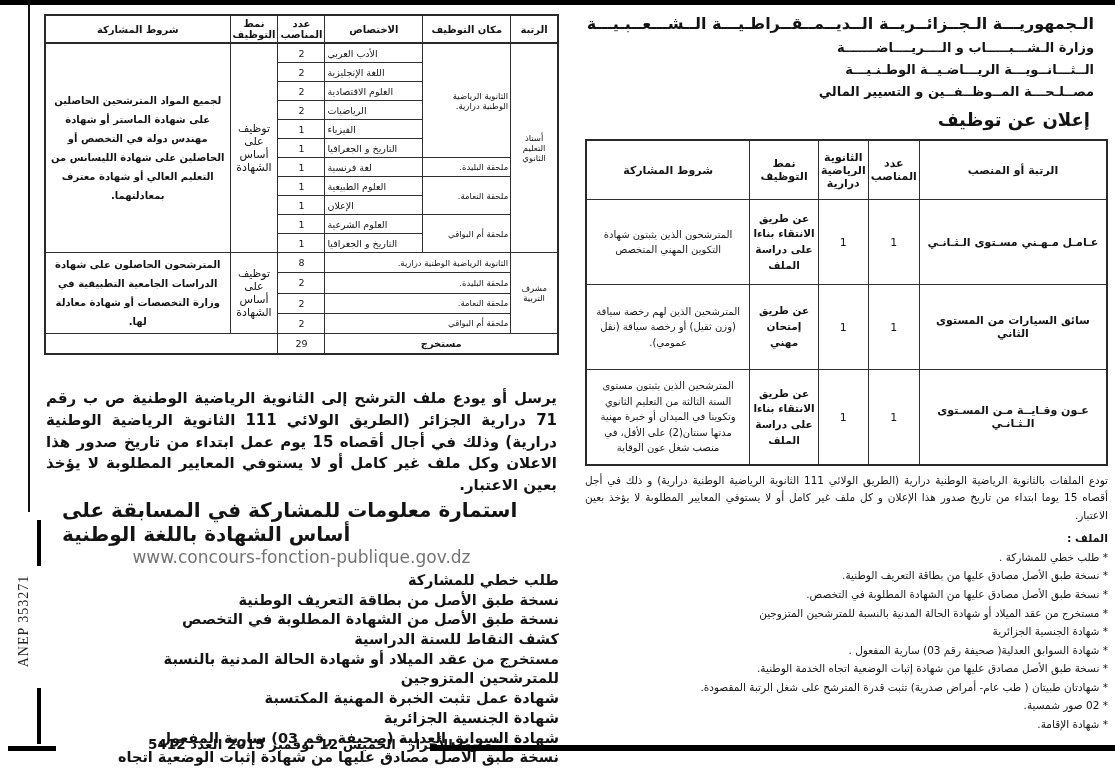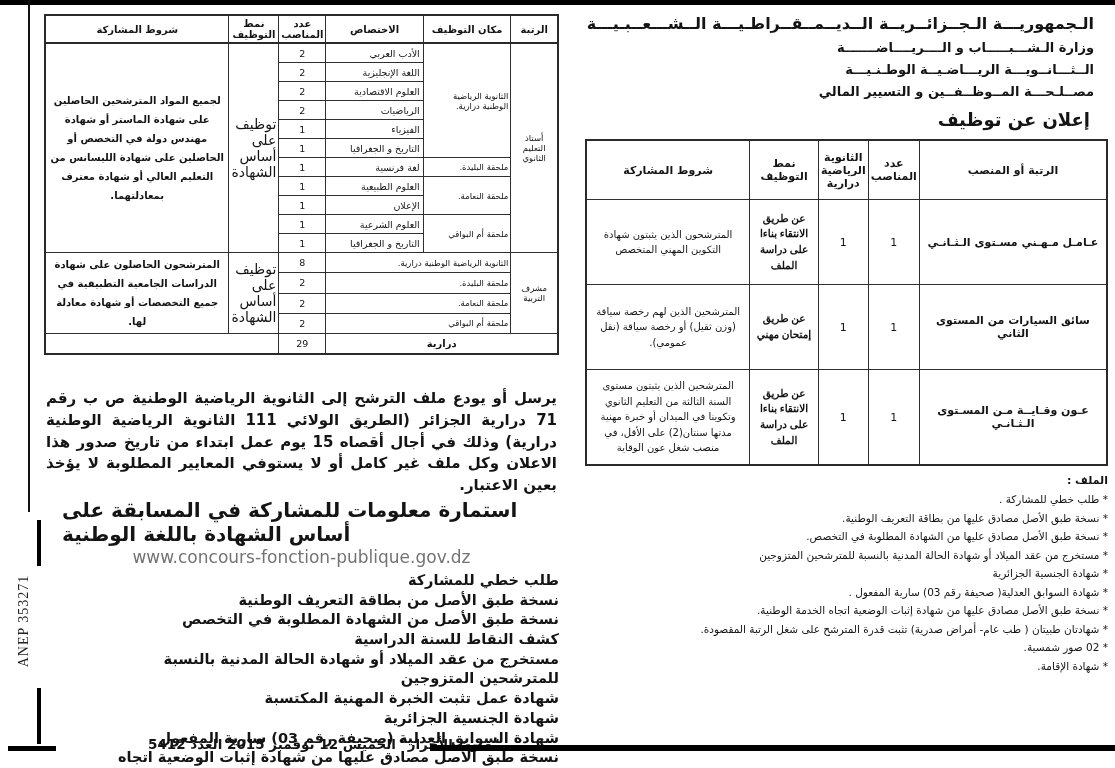--- a/index.html
+++ b/index.html
@@ -20,34 +20,34 @@
   }
   
   .left-col{position:absolute;left:44px;top:14px;width:515px;direction:rtl;}
   .right-col{position:absolute;left:585px;top:8px;width:523px;direction:rtl;}
 
   
   table{border-collapse:collapse;width:100%;direction:rtl;}
   td,th{border:1px solid #2f2f2f;vertical-align:middle;padding:1px 2px;}
   .ltable{border:2px solid #2a2a2a;font-size:9.5px;}
   .ltable th{font-size:10px;font-weight:bold;height:24px;border-bottom:2px solid #2a2a2a;}
-  .ltable .spec{text-align:right;padding-right:3px;height:16px;}
+  .ltable .spec{text-align:left;padding-right:3px;height:16px;}
   .ltable .cnt{text-align:center;}
   .ltable .place{text-align:right;font-size:8.5px;padding-right:2px;}
   .ltable .rank{text-align:center;font-size:8.5px;}
-  .ltable .mode{text-align:right;font-size:14px;}
+  .ltable .mode{text-align:center;font-size:11px;}
   .ltable .cond{text-align:center;font-size:10px;font-weight:bold;line-height:1.9;padding:2px 4px;}
   .ltable .total-lbl{text-align:center;font-weight:bold;font-size:10px;height:17px;}
 
   .rtable{border:2px solid #2a2a2a;font-size:11px;margin-top:9px;}
   .rtable th{font-size:11px;font-weight:bold;height:56px;}
   .rtable td{height:80px;}
   .rtable .rank{text-align:center;font-weight:bold;}
   .rtable .num{text-align:center;}
-  .rtable .mode{text-align:center;font-weight:bold;font-size:10.5px;line-height:1.5;font-family:Liberation Serif, serif;}
+  .rtable .mode{text-align:center;font-weight:bold;font-size:10.5px;line-height:1.5;}
   .rtable .cond{text-align:center;font-size:10px;line-height:1.55;padding:2px 5px;}
 
   
   .gov{padding:6px 14px 0 0;text-align:right;}
   .gov-line1{font-size:16px;font-weight:bold;text-align:right;letter-spacing:.5px;}
   .gov-line{font-size:13px;font-weight:bold;margin-top:7px;}
   .announce-title{font-size:18px;font-weight:bold;width:fit-content;margin:10px 0 2px 0;padding-right:18px;direction:rtl;}
 
   .rnotes{font-size:10.5px;line-height:1.65;text-align:justify;margin-top:6px;}
   .rfile-label{font-size:11px;font-weight:bold;margin-top:8px;}
@@ -147,36 +147,36 @@
     </tr>
     <tr>
       <td class="spec">التاريخ و الجغرافيا</td>
       <td class="cnt">1</td>
     </tr>
     <tr>
       <td class="rank" rowspan="4">مشرف التربية</td>
       <td class="place" colspan="2">الثانوية الرياضية الوطنية درارية.</td>
       <td class="cnt">8</td>
       <td class="mode" rowspan="4">توظيف على أساس الشهادة</td>
-      <td class="cond" rowspan="4">المترشحون الحاصلون على شهادة الدراسات الجامعية التطبيقية في جميع التخصصات أو شهادة معادلة لها.</td>
+      <td class="cond" rowspan="4">المترشحون الحاصلون على شهادة الدراسات الجامعية التطبيقية في وزارة التخصصات أو شهادة معادلة لها.</td>
     </tr>
     <tr>
       <td class="place" colspan="2">ملحقة البليدة.</td>
       <td class="cnt">2</td>
     </tr>
     <tr>
       <td class="place" colspan="2">ملحقة النعامة.</td>
       <td class="cnt">2</td>
     </tr>
     <tr>
       <td class="place" colspan="2">ملحقة أم البواقي</td>
       <td class="cnt">2</td>
     </tr>
     <tr>
-      <td class="total-lbl" colspan="3">درارية</td>
+      <td class="total-lbl" colspan="3">مستخرج</td>
       <td class="cnt">29</td>
       <td colspan="2"></td>
     </tr>
   </tbody>
     </table>
 
   <div class="lpara">يرسل أو يودع ملف الترشح إلى الثانوية الرياضية الوطنية ص ب رقم 71 درارية الجزائر (الطريق الولائي 111 الثانوية الرياضية الوطنية درارية) وذلك في أجال أقصاه 15 يوم عمل ابتداء من تاريخ صدور هذا الاعلان وكل ملف غير كامل أو لا يستوفي المعايير المطلوبة لا يؤخذ بعين الاعتبار.</div>
   <div class="lform-line">استمارة معلومات للمشاركة في المسابقة على أساس الشهادة باللغة الوطنية</div>
   <div class="lurl">www.concours-fonction-publique.gov.dz</div>
 
@@ -237,20 +237,21 @@
     <tr>
       <td class="rank" style="height:92px">عـون وقـايــة مـن المسـتوى الـثـانـي</td>
       <td class="num">1</td>
       <td class="num">1</td>
       <td class="mode">عن طريق الانتقاء بناءا على دراسة الملف</td>
       <td class="cond">المترشحين الذين يثبتون مستوى السنة الثالثة من التعليم الثانوي وتكوينا في الميدان أو خبرة مهنية مدتها سنتان(2) على الأقل، في منصب شغل عون الوقاية</td>
     </tr>
   </tbody>
     </table>
 
+  <div class="rnotes">تودع الملفات بالثانوية الرياضية الوطنية درارية (الطريق الولائي 111 الثانوية الرياضية الوطنية درارية) و ذلك في أجل أقصاه 15 يوما ابتداء من تاريخ صدور هذا الإعلان و كل ملف غير كامل أو لا يستوفي المعايير المطلوبة لا يؤخذ بعين الاعتبار.</div>
   <div class="rfile-label">الملف :</div>
 
   <div>
     <div class="rdoc">* طلب خطي للمشاركة .</div>
     <div class="rdoc">* نسخة طبق الأصل مصادق عليها من بطاقة التعريف الوطنية.</div>
     <div class="rdoc">* نسخة طبق الأصل مصادق عليها من الشهادة المطلوبة في التخصص.</div>
     <div class="rdoc">* مستخرج من عقد الميلاد أو شهادة الحالة المدنية بالنسبة للمترشحين المتزوجين</div>
     <div class="rdoc">* شهادة الجنسية الجزائرية</div>
     <div class="rdoc">* شهادة السوابق العدلية( صحيفة رقم 03) سارية المفعول .</div>
     <div class="rdoc">* نسخة طبق الأصل مصادق عليها من شهادة إثبات الوضعية اتجاه الخدمة الوطنية.</div>

